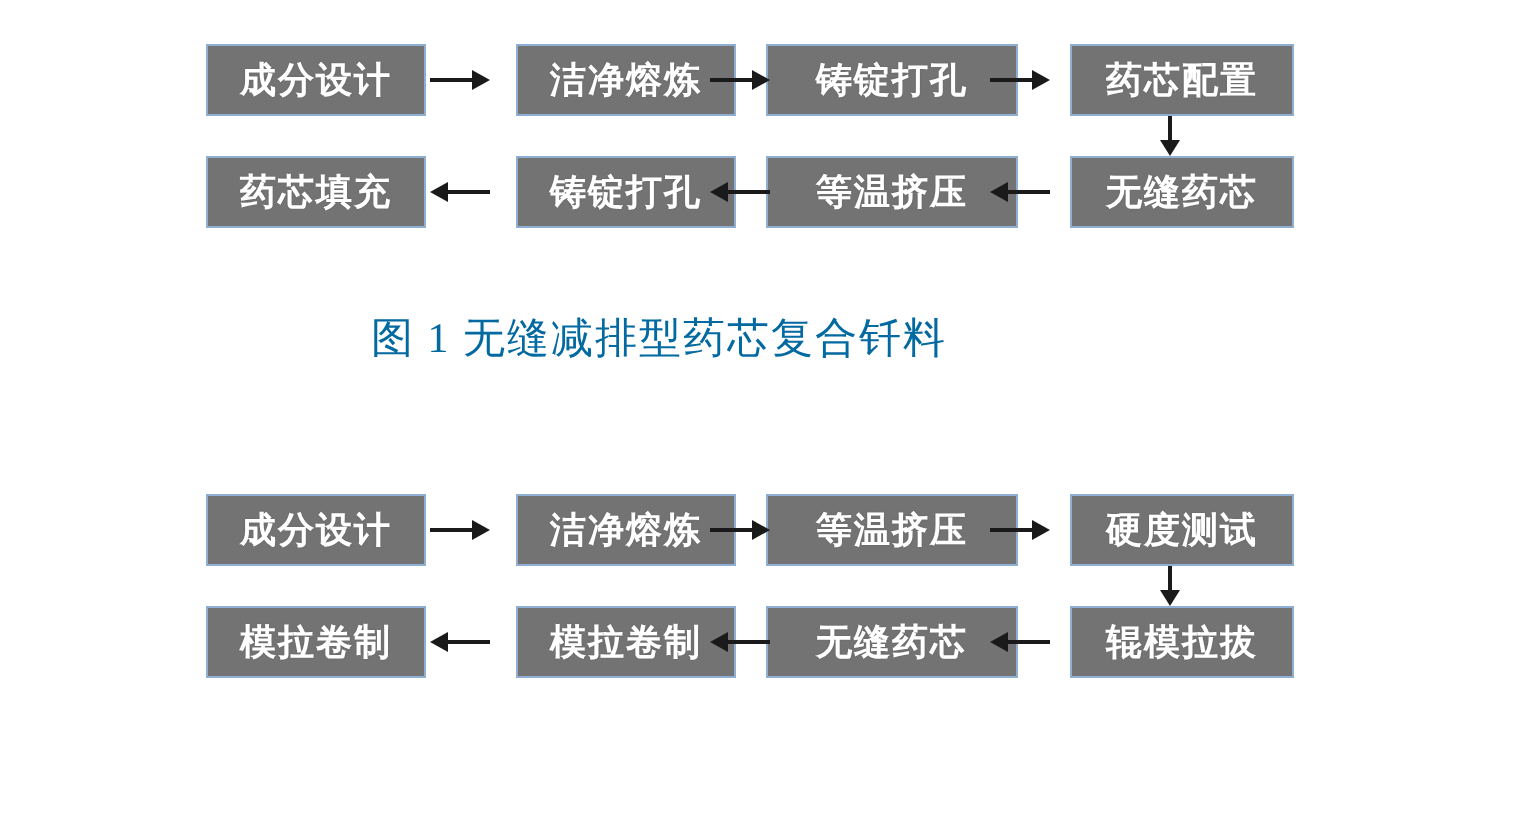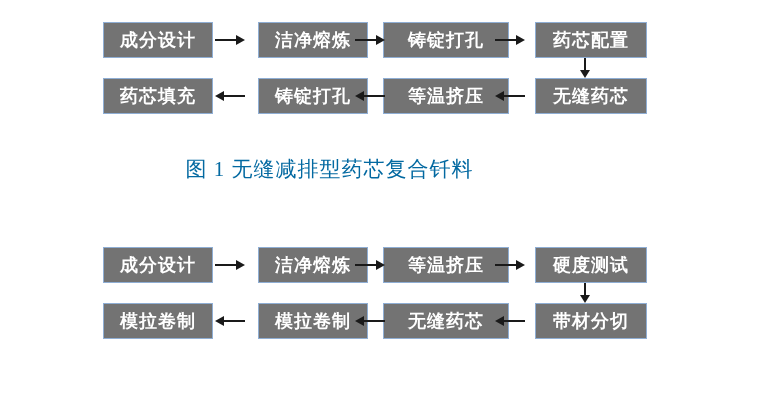--- a/index.html
+++ b/index.html
@@ -209,21 +209,21 @@
 
     <div class="arrow-v">
       <div class="shaft"></div>
       <div class="head"></div>
     </div>
 
     <div class="row-bottom">
       <div class="node col-1">模拉卷制</div>
       <div class="node col-2">模拉卷制</div>
       <div class="node col-3">无缝药芯</div>
-      <div class="node col-4">带材分切</div>
+      <div class="node col-4">辊模拉拔</div>
     </div>
 
     <div class="arrow-h left arrow-bot-1">
       <div class="shaft"></div>
       <div class="head"></div>
     </div>
     <div class="arrow-h left arrow-bot-2">
       <div class="shaft"></div>
       <div class="head"></div>
     </div>

